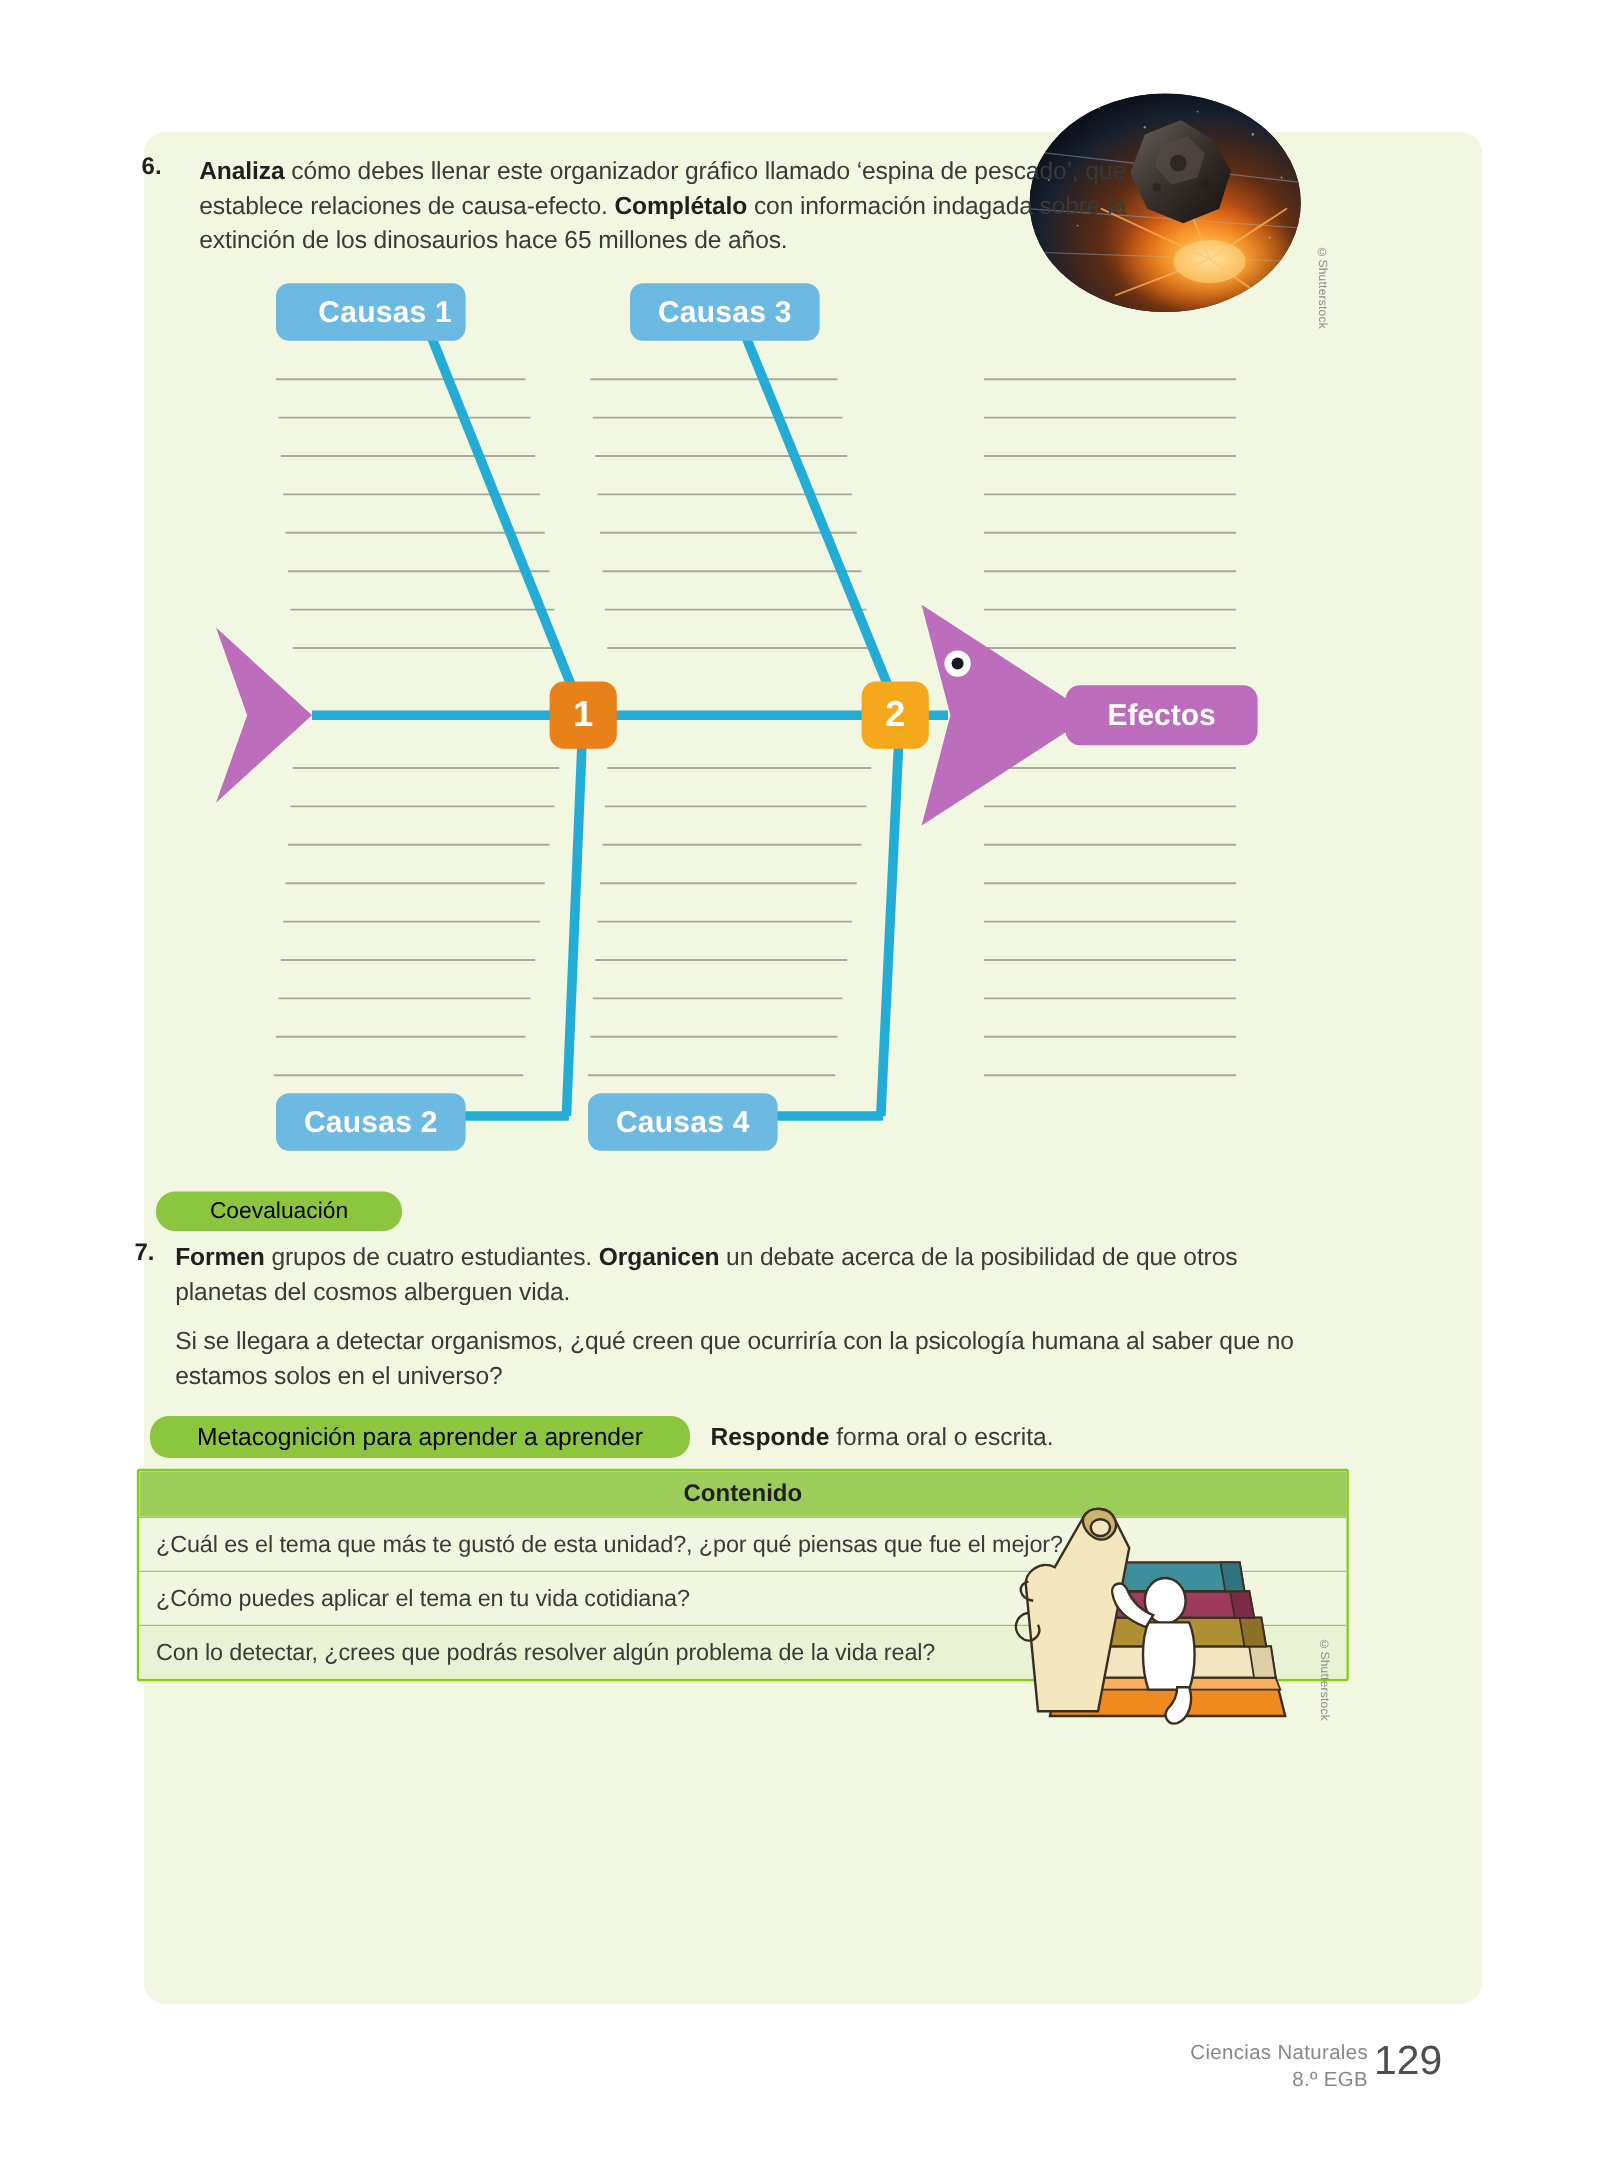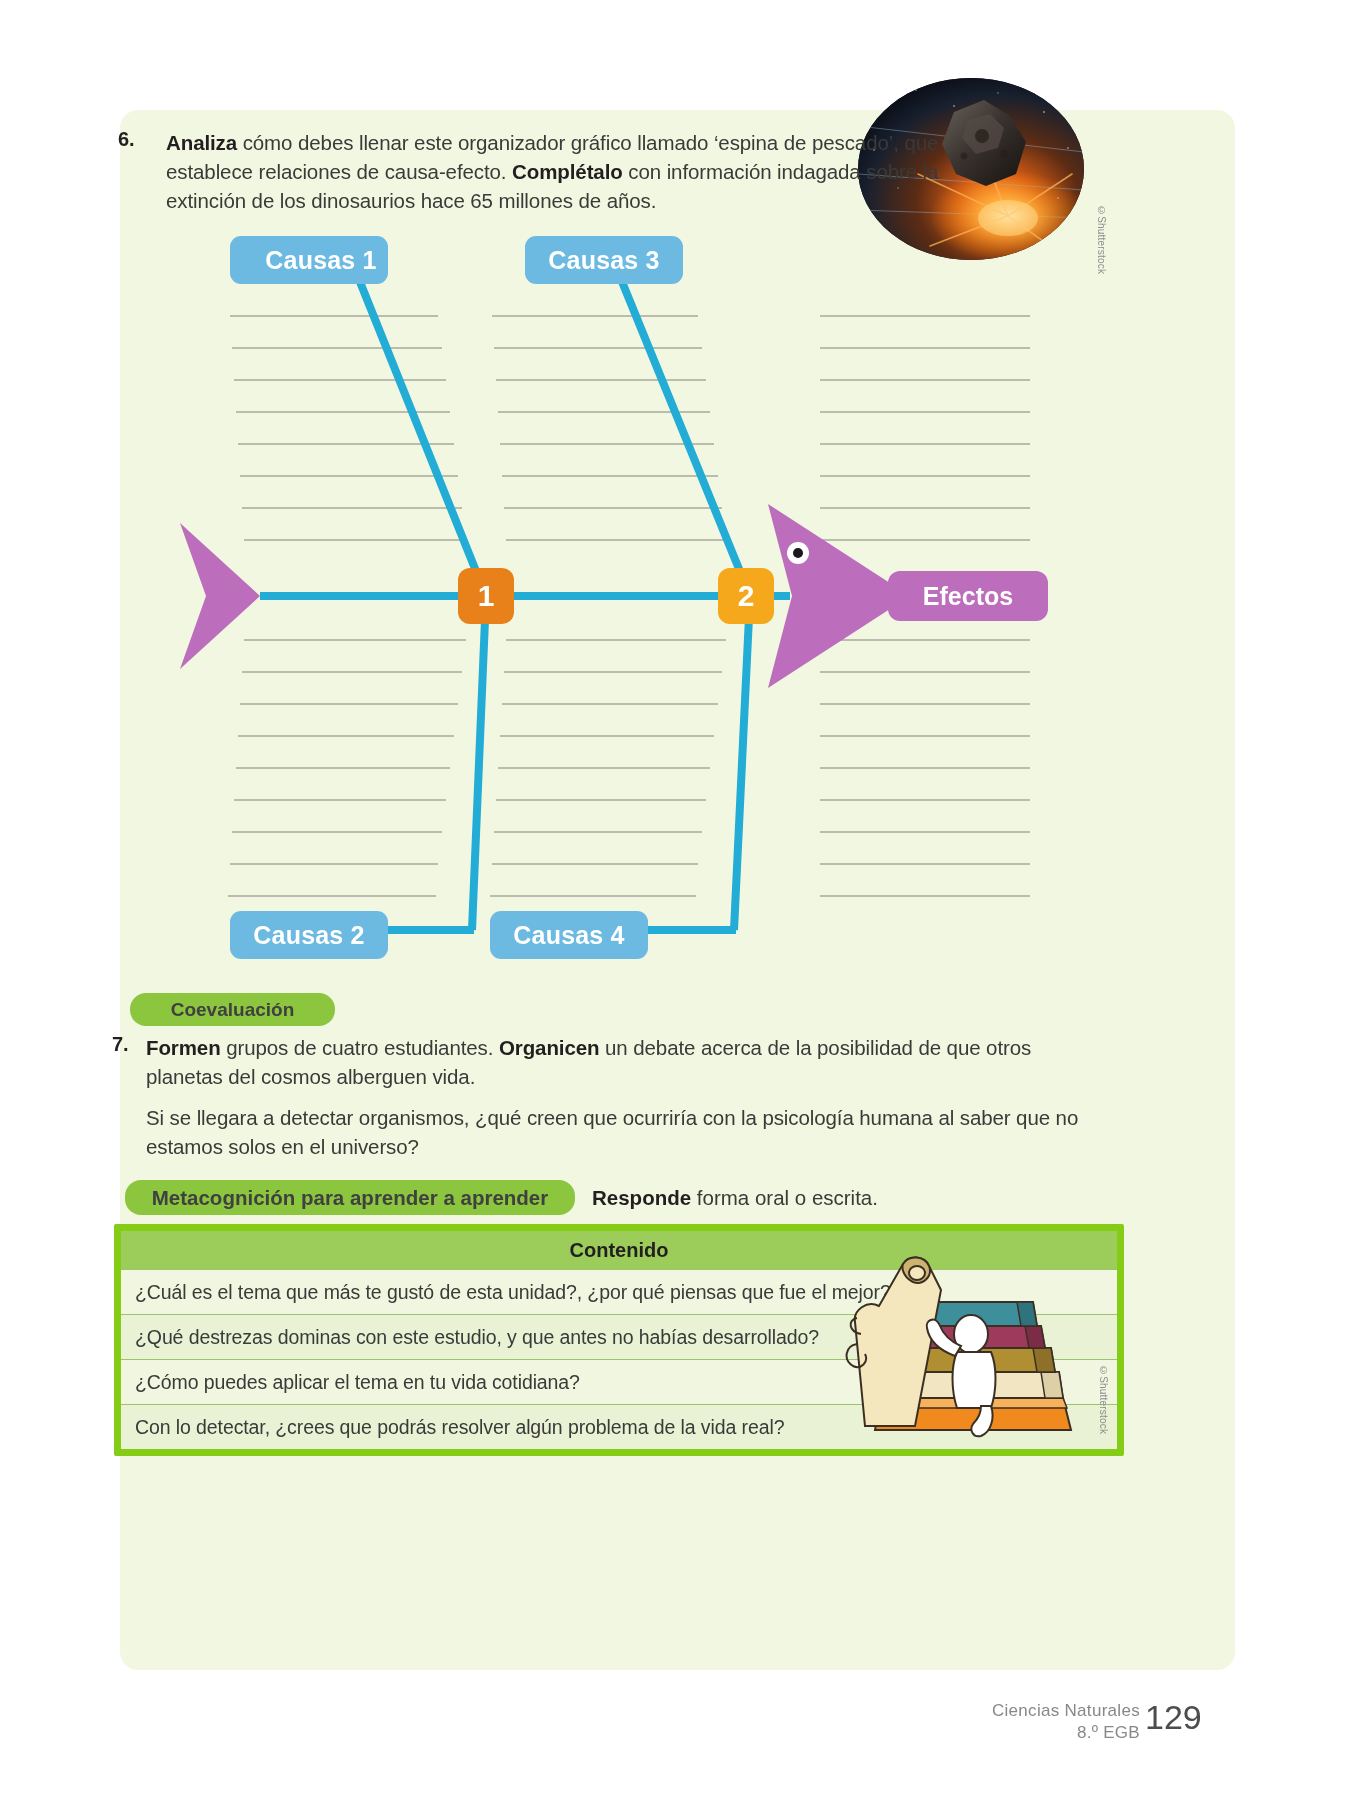--- a/index.html
+++ b/index.html
@@ -109,22 +109,22 @@
     color: #ffffff;
     font-size: 25px; font-weight: bold;
     display: flex; align-items: center; justify-content: center;
   }
 
   
   .badge {
     position: absolute;
     border-radius: 16px;
     background: #8cc63e;
-    color: #404040;
-    font-weight: bold;
+    color: #000000;
+    font-weight: normal;
     display: flex; align-items: center; justify-content: center;
   }
   #badge-coev {
     left: 130px; top: 993px;
     width: 205px; height: 33px;
     font-size: 19px;
   }
   #badge-meta {
     left: 125px; top: 1180px;
     width: 450px; height: 35px;
@@ -161,21 +161,21 @@
     font-size: 20.5px; line-height: 29px;
     color: #3a3a38;
     letter-spacing: -0.1px;
   }
 
   
   .tbl {
     position: absolute;
     left: 114px; top: 1224px;
     width: 1010px;
-    border: 7px solid #84cc16;
+    border: 2px solid #84cc16;
     border-radius: 2px;
     overflow: hidden;
   }
   .tbl .thead {
     height: 38px;
     background: #9ccd5a;
     color: #231f20;
     font-size: 20px; font-weight: bold;
     display: flex; align-items: center; justify-content: center;
   }
@@ -385,21 +385,20 @@
   <div class="ex7-follow">Si se llegara a detectar organismos, ¿qué creen que ocurriría con la psicología humana al saber que no estamos solos en el universo?</div>
 
   <div class="badge" id="badge-meta">Metacognición para aprender a aprender</div>
   <div class="responde">
     <b>Responde</b><span> forma oral o escrita.</span>
   </div>
 
   <div class="tbl">
     <div class="thead">Contenido</div>
     <div class="trow odd">¿Cuál es el tema que más te gustó de esta unidad?, ¿por qué piensas que fue el mejor?</div>
-    <div class="trow even">¿Qué destrezas dominas con este estudio, y que antes no habías desarrollado?</div>
     <div class="trow odd">¿Cómo puedes aplicar el tema en tu vida cotidiana?</div>
     <div class="trow even">Con lo detectar, ¿crees que podrás resolver algún problema de la vida real?</div>
   </div>
 
   <div class="books">
     <svg width="265" height="190" viewBox="0 0 265 190" xmlns="http://www.w3.org/2000/svg">
 
       <path d="M36 150 L218 150 L226 182 L30 182 Z" fill="#f08a1e" stroke="#3b2f23" stroke-width="2"></path>
       <path d="M36 150 L218 150 L222 160 L34 160 Z" fill="#f7b15c" stroke="#3b2f23" stroke-width="1.5"></path>
 

